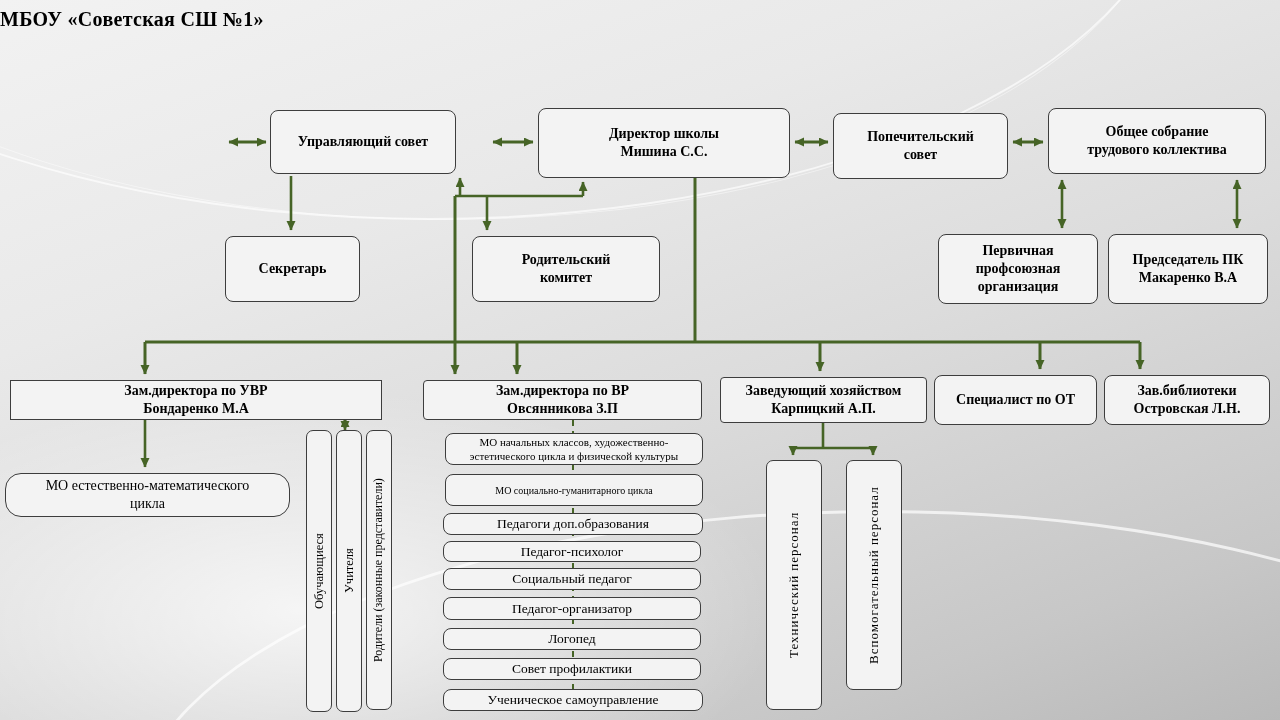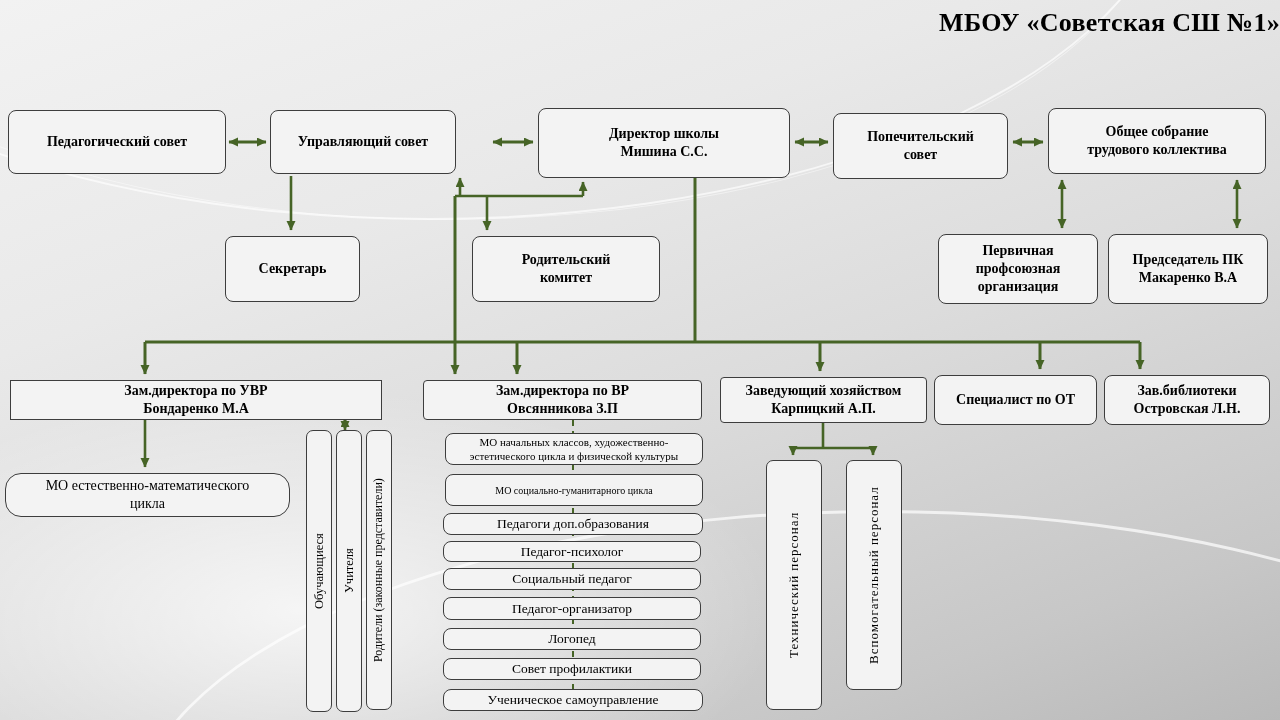--- a/index.html
+++ b/index.html
@@ -9,22 +9,22 @@
     position:relative; width:1280px; height:720px; overflow:hidden;
     background:linear-gradient(160deg,#f2f2f2 0%,#e9e9e9 30%,#dcdcdc 55%,#c7c7c7 85%,#b9b9b9 100%);
     font-family:"Liberation Serif","DejaVu Serif",serif; color:#000;
   }
   .swoosh { position:absolute; border-radius:50%; pointer-events:none; }
   .sw1 { left:-320px; top:-500px; width:1500px; height:720px; border:2px solid rgba(255,255,255,.65); }
   .sw2 { left:-280px; top:-470px; width:1450px; height:690px; border:1px solid rgba(255,255,255,.45); }
   .sw3 { right:-350px; bottom:-430px; width:1500px; height:640px; border:3px solid rgba(255,255,255,.7); }
   .glow { position:absolute; left:-200px; bottom:-120px; width:1000px; height:460px; pointer-events:none;
           background:radial-gradient(ellipse at center, rgba(255,255,255,.75) 0%, rgba(255,255,255,0) 68%); }
-  .title { position:absolute; top:8px; left:0; width:100%; text-align:right;
-           font-size:26px; font-weight:bold; letter-spacing:.3px; }
+  .title { position:absolute; top:8px; left:0; width:100%; text-align:left;
+           font-size:20px; font-weight:bold; letter-spacing:.3px; }
   svg.conn { position:absolute; left:0; top:0; pointer-events:none; }
   .cl  { stroke:var(--arrow); stroke-width:3; fill:none; }
   .cl2 { stroke:var(--arrow); stroke-width:2.6; fill:none; }
   .cld { stroke:var(--arrow); stroke-width:2; fill:none; stroke-dasharray:6 5; }
   .ahp { fill:var(--arrow); }
   .node {
     position:absolute; background:var(--boxbg); border:1.4px solid var(--boxbd);
     border-radius:8px; display:flex; align-items:center; justify-content:center;
     text-align:center; font-weight:bold; font-size:14px; line-height:1.3;
     white-space:pre-line; padding:2px 5px;
@@ -80,21 +80,20 @@
     <line class="cl2" x1="345" y1="418" x2="345" y2="430" marker-start="url(#ah)" marker-end="url(#ah)"></line>
 
     <line class="cl2" x1="823" y1="423" x2="823" y2="448"></line>
     <line class="cl2" x1="793" y1="448" x2="873" y2="448"></line>
     <line class="cl2" x1="793" y1="448" x2="793" y2="455" marker-end="url(#ah)"></line>
     <line class="cl2" x1="873" y1="448" x2="873" y2="455" marker-end="url(#ah)"></line>
 
     <line class="cld" x1="573" y1="420" x2="573" y2="700"></line>
   </svg>
 
-  <div class="node" style="left:8px;top:110px;width:218px;height:64px">Педагогический совет</div>
   <div class="node" style="left:270px;top:110px;width:186px;height:64px">Управляющий совет</div>
   <div class="node" style="left:538px;top:108px;width:252px;height:70px">Директор школы
 Мишина С.С.</div>
   <div class="node" style="left:833px;top:113px;width:175px;height:66px">Попечительский
 совет</div>
   <div class="node" style="left:1048px;top:108px;width:218px;height:66px">Общее собрание
 трудового коллектива</div>
 
   <div class="node" style="left:225px;top:236px;width:135px;height:66px">Секретарь</div>
   <div class="node" style="left:472px;top:236px;width:188px;height:66px">Родительский

